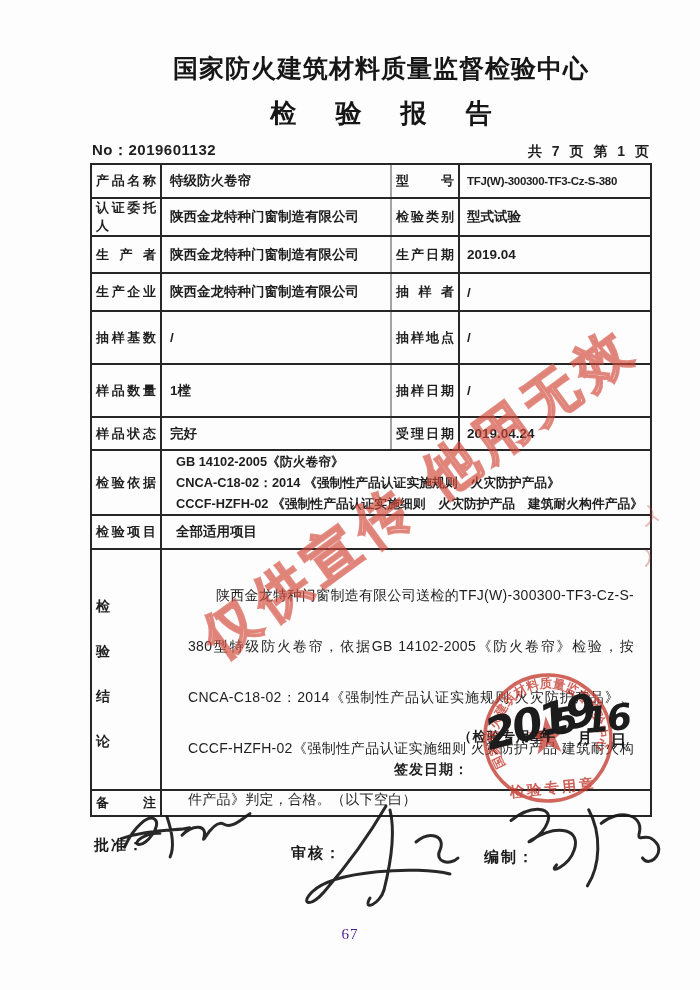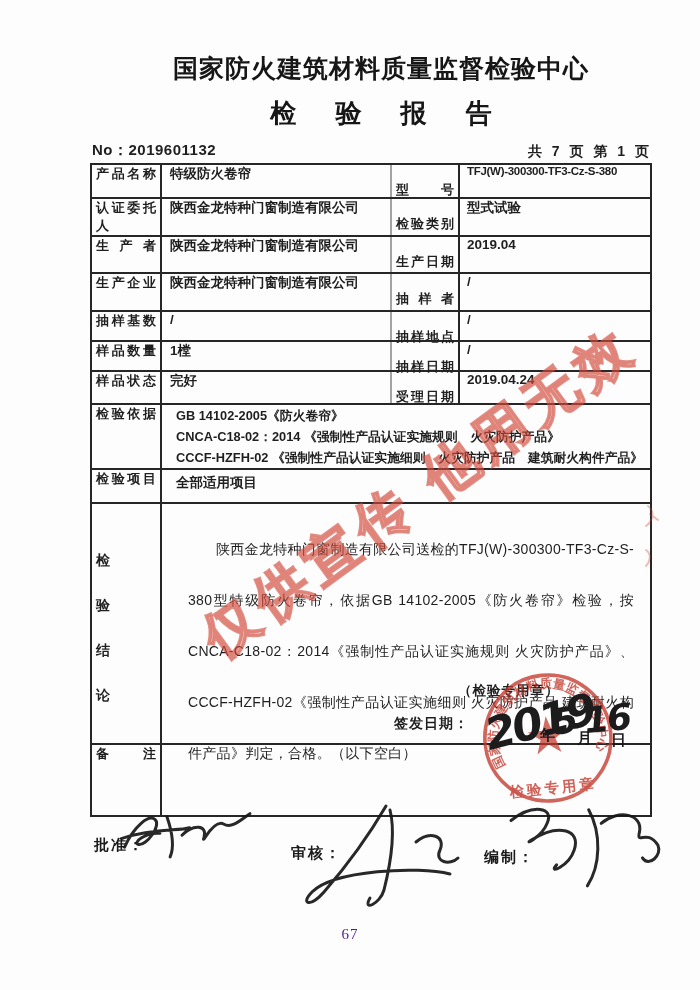--- a/index.html
+++ b/index.html
@@ -13,23 +13,23 @@
   .report-title { position:absolute; left:90px; top:96px; width:582px; text-align:center;
     font-size:26px; font-weight:bold; letter-spacing:16px; text-indent:16px; color:#161616; }
   .no-line { position:absolute; left:92px; top:141px; font-size:15px; font-weight:bold; letter-spacing:.5px; }
   .pagination { position:absolute; right:48px; top:143px; font-size:14px; font-weight:bold; letter-spacing:3px; }
 
   
   .tbl { position:absolute; left:90px; top:163px; width:562px; height:654px;
     border:2px solid #262626; display:flex; flex-direction:column; background:transparent; }
   .row { display:flex; border-bottom:2px solid #262626; }
   .row:last-child { border-bottom:none; }
-  .h34{height:34px}.h38{height:38px}.h37{height:37px}.h35{height:30px}
+  .h34{height:34px}.h38{height:38px}.h37{height:37px}.h35{height:53px}
   .h33{height:33px}.h65{height:65px}.h243{height:241px}.h60{flex:1}
-  .cell { display:flex; font-size:13.5px; font-weight:600; }
+  .cell { display:flex; align-items:center; font-size:13.5px; font-weight:600; }
   .cl  { width:70px;  border-right:2px solid #262626; padding:0 4px; }
   .cv1 { width:230px; border-right:2px solid #a3a3a3; padding:0 8px; }
   .cl2 { width:68px;  border-right:2px solid #262626; padding:16px 4px; }
   .cv2 { flex:1; padding:0 7px; }
   .cl > span, .cl2 > span { display:block; width:100%; text-align:justify; text-align-last:justify; font-size:13px; }
   .mono { font-size:11.5px; letter-spacing:-0.3px; white-space:nowrap; }
   .span-cell { flex:1; padding:4px 6px;margin-left:8px; }
   .basis-lines { display:flex; flex-direction:column; justify-content:center; gap:2px; }
   .basis-lines div { font-size:12.8px; font-weight:600; line-height:19px; white-space:nowrap; }
   .vlabel { flex-direction:column; justify-content:flex-start; padding-top:48px; gap:27px; align-items:center; }

